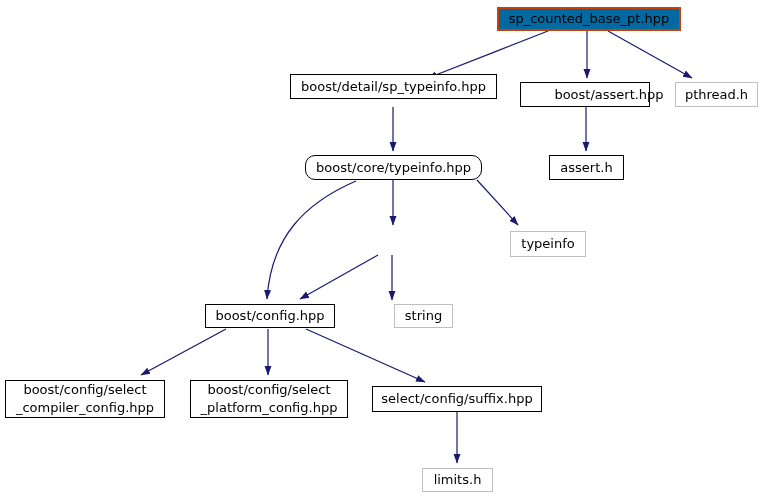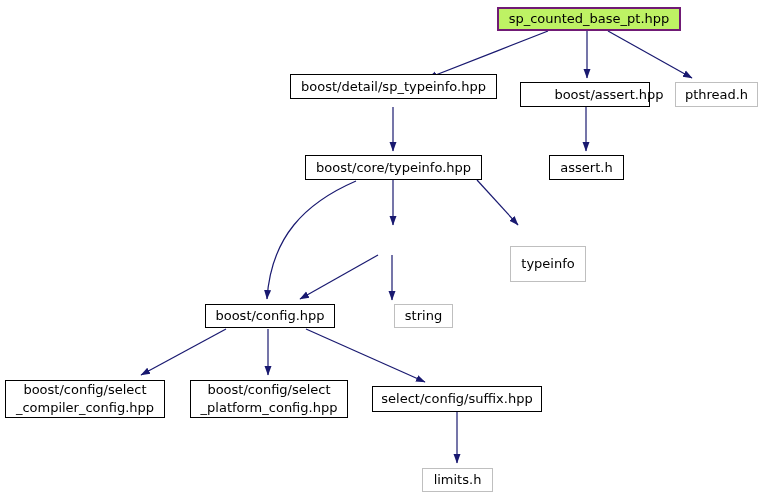--- a/index.html
+++ b/index.html
@@ -20,21 +20,21 @@
     font-size:13px;
     line-height:1.35;
     display:flex;
     align-items:center;
     justify-content:center;
     text-align:center;
     white-space:pre-line;
     z-index:2;
   }
   .node.external{border-color:#bfbfbf;}
-  .node.main{background:#bef264;border:2px solid #701a75;}
+  .node.main{background:#0369a1;border:2px solid #c2410c;}
   .edge{fill:none;stroke:#191970;stroke-width:1.2;}
 </style>
 </head>
 <body>
 
 <div id="canvas">
 
   <svg id="edges" width="766" height="500" viewBox="0 0 766 500" xmlns="http://www.w3.org/2000/svg">
     <defs>
       <marker id="arrow" markerUnits="userSpaceOnUse" markerWidth="11" markerHeight="10" refX="9" refY="4.5" orient="auto">
@@ -58,26 +58,26 @@
   </svg>
 
   <div class="node main" style="left:497px;top:7px;width:184px;height:24px;">sp_counted_base_pt.hpp</div>
 
   <div class="node" style="left:290px;top:74px;width:207px;height:25px;">boost/detail/sp_typeinfo.hpp</div>
 
   <div class="node" style="left:520px;top:82px;width:130px;height:25px;padding-left:48px;">boost/assert.hpp</div>
 
   <div class="node external" style="left:675px;top:82px;width:83px;height:25px;">pthread.h</div>
 
-  <div class="node" style="left:305px;top:155px;width:177px;height:25px;">boost/core/typeinfo.hpp</div>
+  <div class="node" style="left:305px;top:155px;width:177px;height:25px;border-radius:10px;">boost/core/typeinfo.hpp</div>
 
   <div class="node" style="left:549px;top:155px;width:75px;height:25px;">assert.h</div>
 
 
-  <div class="node external" style="left:510px;top:246px;width:76px;height:36px;">typeinfo</div>
+  <div class="node external" style="left:510px;top:231px;width:76px;height:26px;">typeinfo</div>
 
   <div class="node" style="left:205px;top:304px;width:130px;height:24px;">boost/config.hpp</div>
 
   <div class="node external" style="left:363px;top:304px;width:59px;height:24px;margin-left:31px;">string</div>
 
   <div class="node" style="left:5px;top:380px;width:160px;height:38px;">boost/config/select
 _compiler_config.hpp</div>
 
   <div class="node" style="left:190px;top:380px;width:158px;height:38px;">boost/config/select
 _platform_config.hpp</div>

